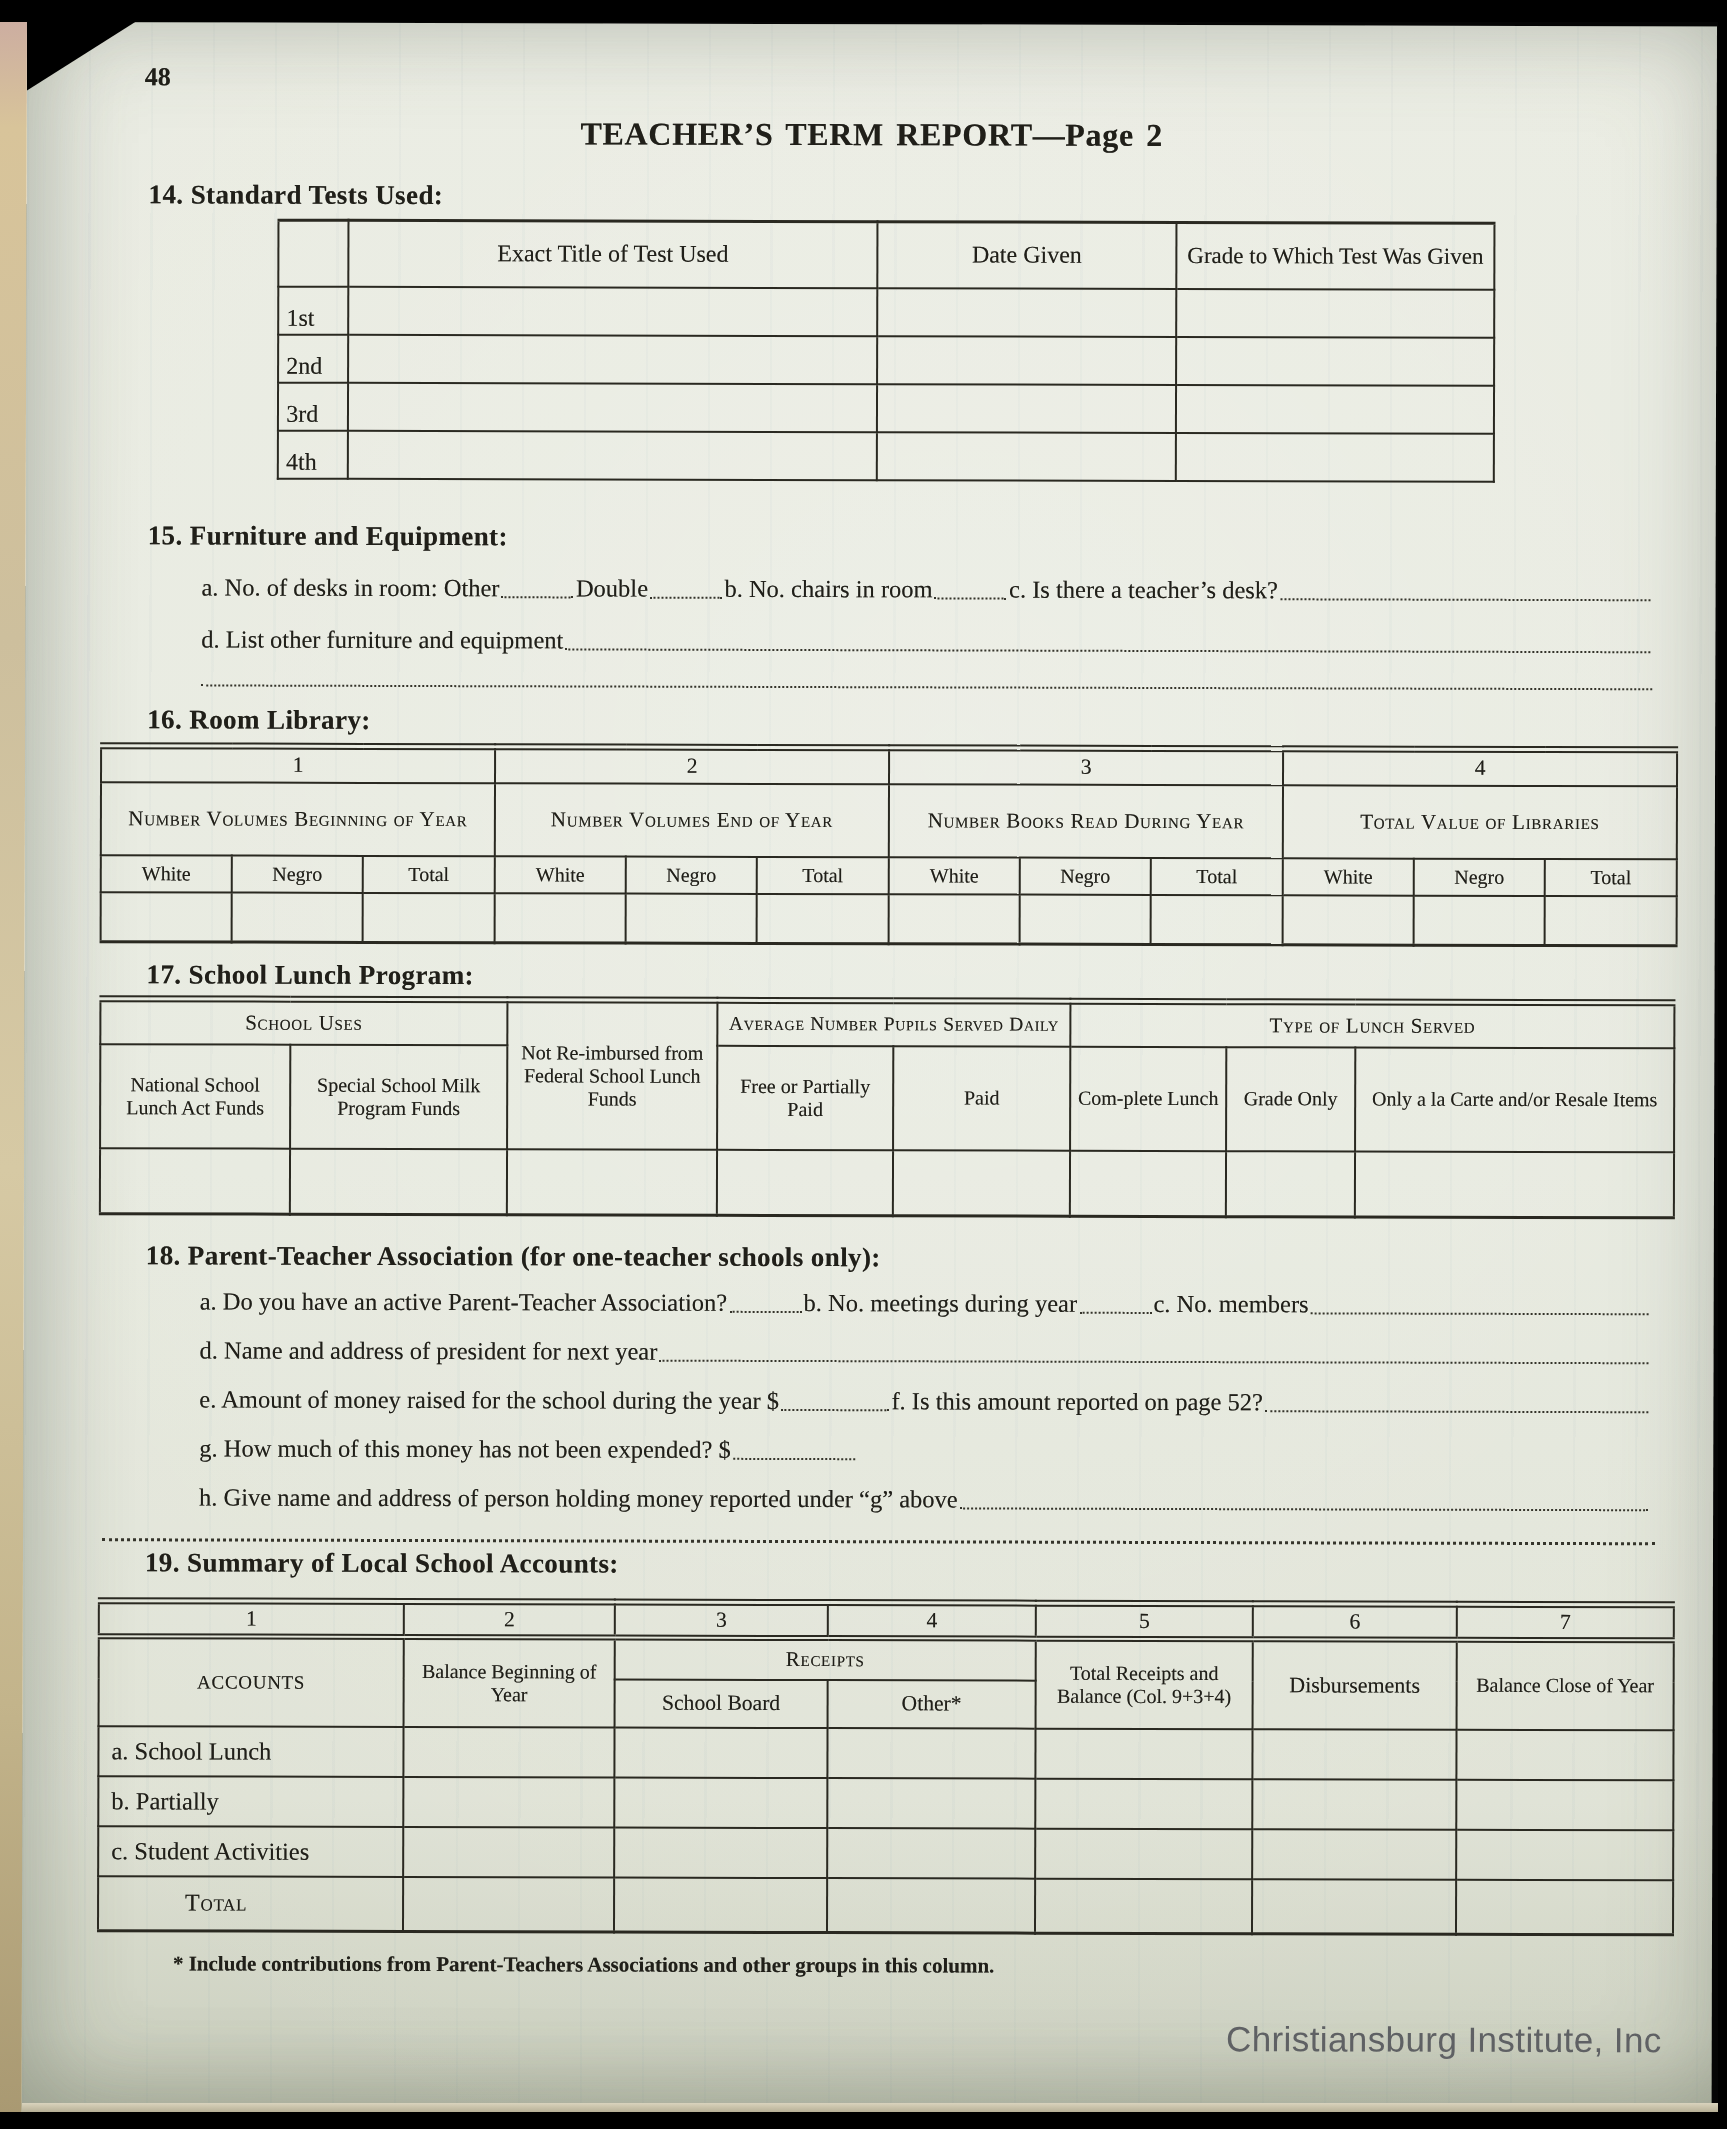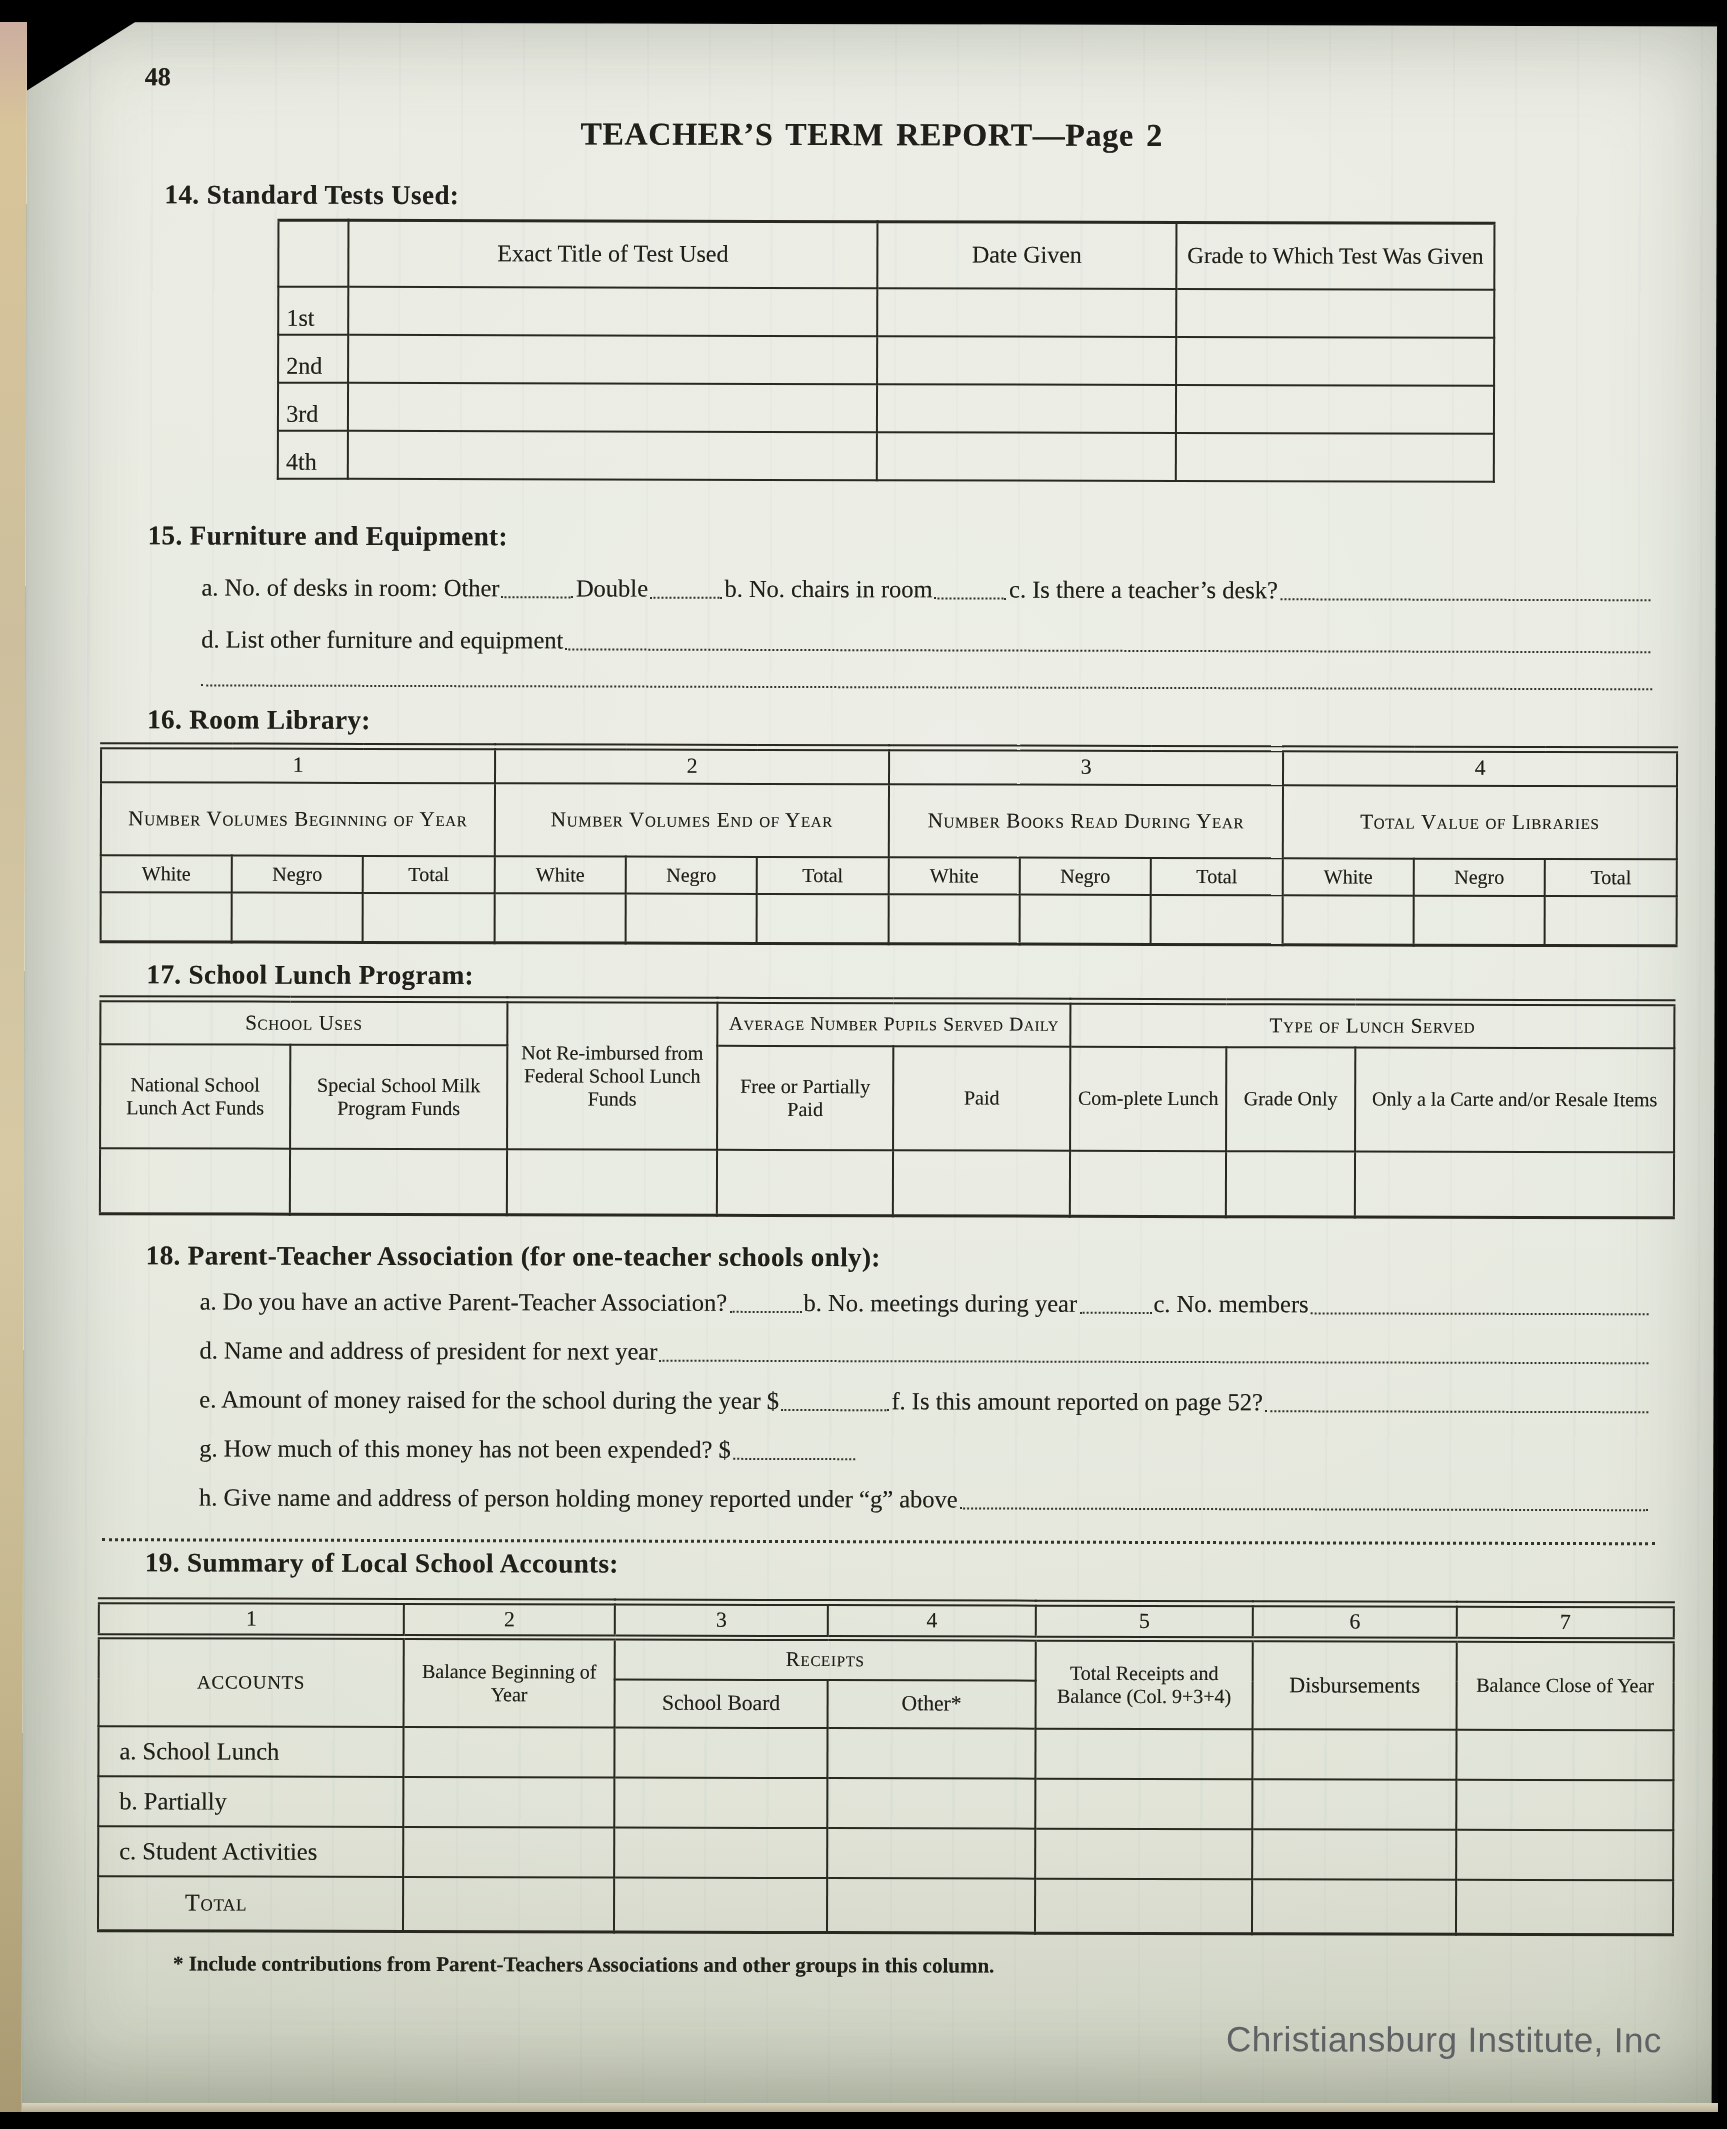--- a/index.html
+++ b/index.html
@@ -42,38 +42,38 @@
   
   table{border-collapse:collapse;table-layout:fixed;position:absolute;}
   td{border:2.2px solid #2a2921;text-align:center;vertical-align:middle;padding:1.4px 4.3px;
      font:24px "Liberation Serif",serif;overflow:hidden;}
   .dbltop{border-top:7.2px double #2a2921;}
   .heavybottom{border-bottom:3.6px solid #2a2921;}
   .numcell{font:400 21.6px "Liberation Serif",serif;}
   .grouphead{font:400 21px "Liberation Serif",serif;font-variant:small-caps;letter-spacing:0.7px;}
   .subhead{font:400 20px "Liberation Serif",serif;line-height:1.15;}
   .rowlabel{text-align:left;vertical-align:bottom;padding-left:7.2px;font:400 24px "Liberation Serif",serif;}
-  .acct-label{text-align:left;vertical-align:middle;padding-left:20px;font:400 24.5px "Liberation Serif",serif;}
+  .acct-label{text-align:left;vertical-align:middle;padding-left:12px;font:400 24.5px "Liberation Serif",serif;}
   .total-label{text-align:left;padding-left:86px;font-variant:small-caps;letter-spacing:0.7px;font-size:24px;}
   .numrow td{border-bottom:6.5px double #2a2921;}
   .footnote{font:700 21px "Liberation Serif",serif;}
   .watermark{font:400 35px "Liberation Sans",sans-serif;color:#5f6164;text-shadow:none;letter-spacing:0.4px;}
 </style>
 </head>
 <body>
 
 <div class="edge-left"></div>
 
 <div class="paper">
 
   <div class="abs pagenum" style="left:118px;top:32px;">48</div>
 
   <div class="abs title" style="top:92px;">TEACHER’S TERM REPORT—Page 2</div>
 
-  <div class="abs sechead" style="left:138px;top:157px;">14. Standard Tests Used:</div>
+  <div class="abs sechead" style="left:122px;top:157px;">14. Standard Tests Used:</div>
 
   <table style="left:251px;top:196px;width:1216px;border-top:3.6px solid #2a2921;">
     <colgroup>
         <col style="width:70px">
         <col style="width:529px">
         <col style="width:299px">
         <col style="width:318px">
       </colgroup>
     <tbody>
         <tr style="height:66px;">

